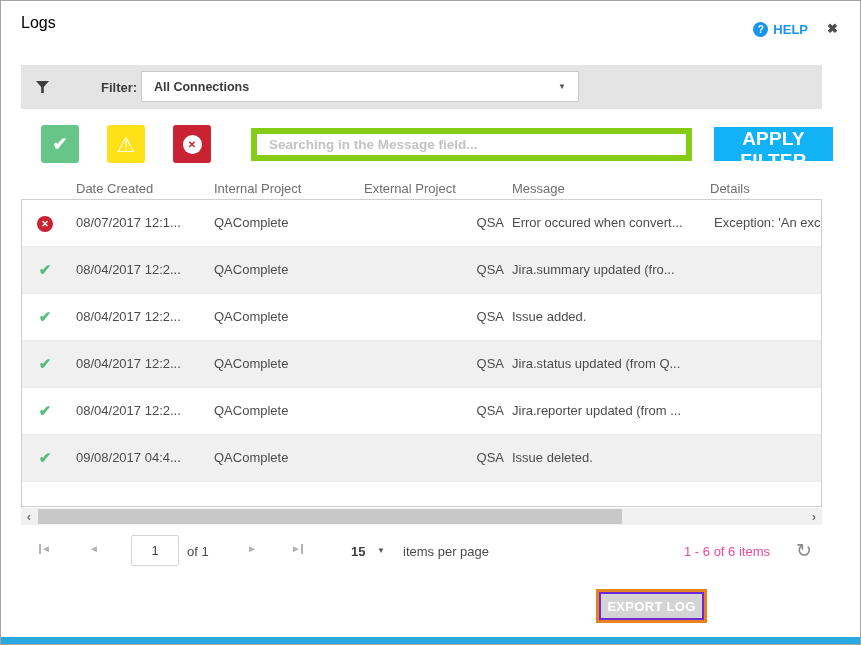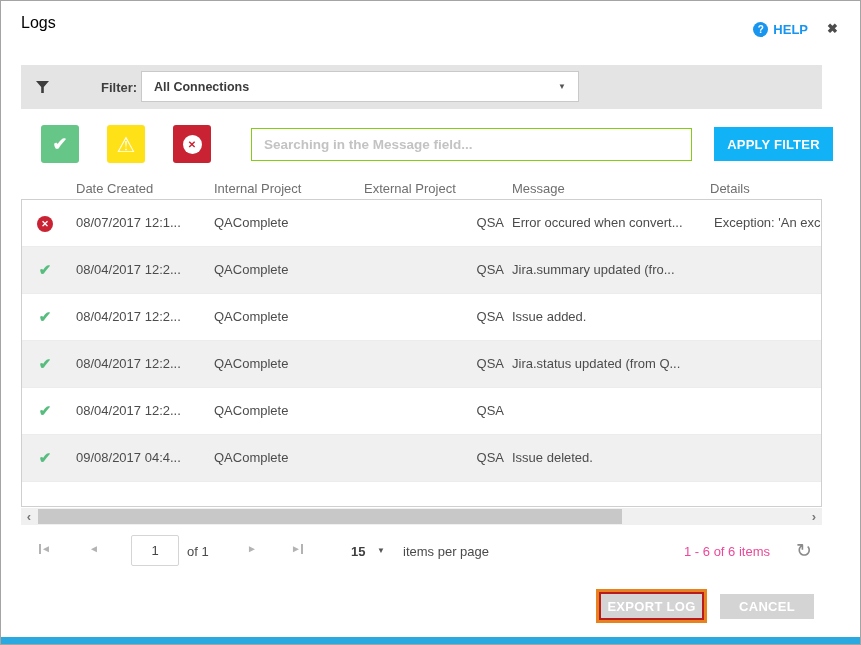--- a/index.html
+++ b/index.html
@@ -30,25 +30,25 @@
             display:flex; align-items:center; justify-content:center; cursor:pointer; }
   .sq-green { left:40px; }
   .sq-yellow { left:106px; }
   .sq-red { left:172px; }
   .sq-check { color:#fff; font-size:18px; font-weight:bold; }
   .sq-warn { color:#fff; font-size:21px; line-height:1; }
   .sq-errwrap { width:19px; height:19px; border-radius:50%; background:#fff; display:flex;
                 align-items:center; justify-content:center; }
   .sq-errx { font-size:10px; font-weight:bold; }
   .search { position:absolute; left:250px; top:127px; width:441px; height:33px; box-sizing:border-box;
-            border:1px solid #84cc16; padding:0 12px; font-family:"Liberation Sans",sans-serif;
+            border:6px solid #84cc16; padding:0 12px; font-family:"Liberation Sans",sans-serif;
             font-size:13.5px; color:#444; outline:none; }
   .search::placeholder { color:#c3c3c3; font-weight:bold; }
   .apply { position:absolute; left:713px; top:126px; width:119px; height:34px; border:none;
-           color:#fff; font-weight:bold; font-size:13px; font-family:"Liberation Sans",sans-serif;
+           color:#fff; font-weight:bold; font-size:19px; font-family:"Liberation Sans",sans-serif;
            cursor:pointer; letter-spacing:.2px; }
   
   .thead { position:absolute; left:21px; top:180px; width:799px; height:16px; font-size:13px; color:#6f6f6f; }
   .thead span { position:absolute; top:0; cursor:pointer; }
   .h-date { left:54px; } .h-int { left:192px; } .h-ext { left:342px; } .h-msg { left:490px; } .h-det { left:688px; }
   .tbody { position:absolute; left:20px; top:198px; width:801px; height:308px; box-sizing:border-box;
            border:1px solid #cfcfcf; background:#fff; overflow:hidden; }
   .trow { position:relative; height:46px; border-bottom:1px solid #ececec; background:#fff; }
   .trow.alt { background:#f0f0f0; }
   .cell { position:absolute; top:0; line-height:45px; font-size:13px; color:#4c4c4c; white-space:nowrap; overflow:hidden; }
@@ -75,21 +75,21 @@
   .page-input { position:absolute; left:110px; top:2px; width:48px; height:31px; box-sizing:border-box;
                 border:1px solid #d5d5d5; border-radius:2px; text-align:center; font-size:13px; color:#444;
                 font-family:"Liberation Sans",sans-serif; outline:none; }
   .of-label { position:absolute; left:166px; top:11px; }
   .psize { position:absolute; left:330px; top:11px; font-weight:bold; color:#3f3f3f; cursor:pointer; }
   .psize-caret { position:absolute; left:356px; top:13px; font-size:8px; color:#555; cursor:pointer; }
   .ipp { position:absolute; left:382px; top:11px; }
   .range { position:absolute; right:52px; top:11px; color:#ec4899;text-align:right; }
   .refresh { position:absolute; right:10px; top:6px; color:#8a8a8a; font-size:19px; cursor:pointer; }
   
-  .export-wrap { position:absolute; left:595px; top:588px; border:3px solid #e8821e; padding:2px; background:#b91c1c; }
+  .export-wrap { position:absolute; left:595px; top:588px; border:3px solid #e8821e; padding:2px; background:#6d28d9; }
   .btn-gray { display:block; border:none; background:#d4d4d4; color:#fff; font-weight:bold; font-size:13px;
               font-family:"Liberation Sans",sans-serif; cursor:pointer; letter-spacing:.3px; }
   .export-btn { width:101px; height:24px; }
   .cancel-btn { position:absolute; left:719px; top:593px; width:94px; height:25px; }
   .bottom-bar { position:absolute; left:0; right:0; bottom:0; height:7px; }
 </style>
 </head>
 <body>
 
 <div class="dialog">
@@ -167,20 +167,21 @@
         <div class="cell c-int">QAComplete</div>
         <div class="cell c-ext">QSA</div>
         <div class="cell c-msg">Jira.status updated (from Q...</div>
         <div class="cell c-det"></div>
       </div>
       <div class="trow">
         <div class="cell c-status"><span class="row-ico-ok">✔</span></div>
         <div class="cell c-date">08/04/2017 12:2...</div>
         <div class="cell c-int">QAComplete</div>
         <div class="cell c-ext">QSA</div>
+        <div class="cell c-msg">Jira.reporter updated (from ...</div>
         <div class="cell c-det"></div>
       </div>
       <div class="trow alt">
         <div class="cell c-status"><span class="row-ico-ok">✔</span></div>
         <div class="cell c-date">09/08/2017 04:4...</div>
         <div class="cell c-int">QAComplete</div>
         <div class="cell c-ext">QSA</div>
         <div class="cell c-msg">Issue deleted.</div>
         <div class="cell c-det"></div>
       </div>
@@ -212,16 +213,15 @@
     <span class="psize">15</span>
     <span class="psize-caret">▼</span>
     <span class="ipp">items per page</span>
     <span class="range">1 - 6 of 6 items</span>
     <span class="refresh">↻</span>
   </div>
 
   <div class="export-wrap" style="border-color: rgb(232, 130, 30);">
     <button class="btn-gray export-btn">EXPORT LOG</button>
   </div>
-  <button class="btn-gray cancel-btn">CANCEL</button>
 
   <div class="bottom-bar" style="background: rgb(42, 169, 224);"></div>
 </div>
 
 </body></html>

